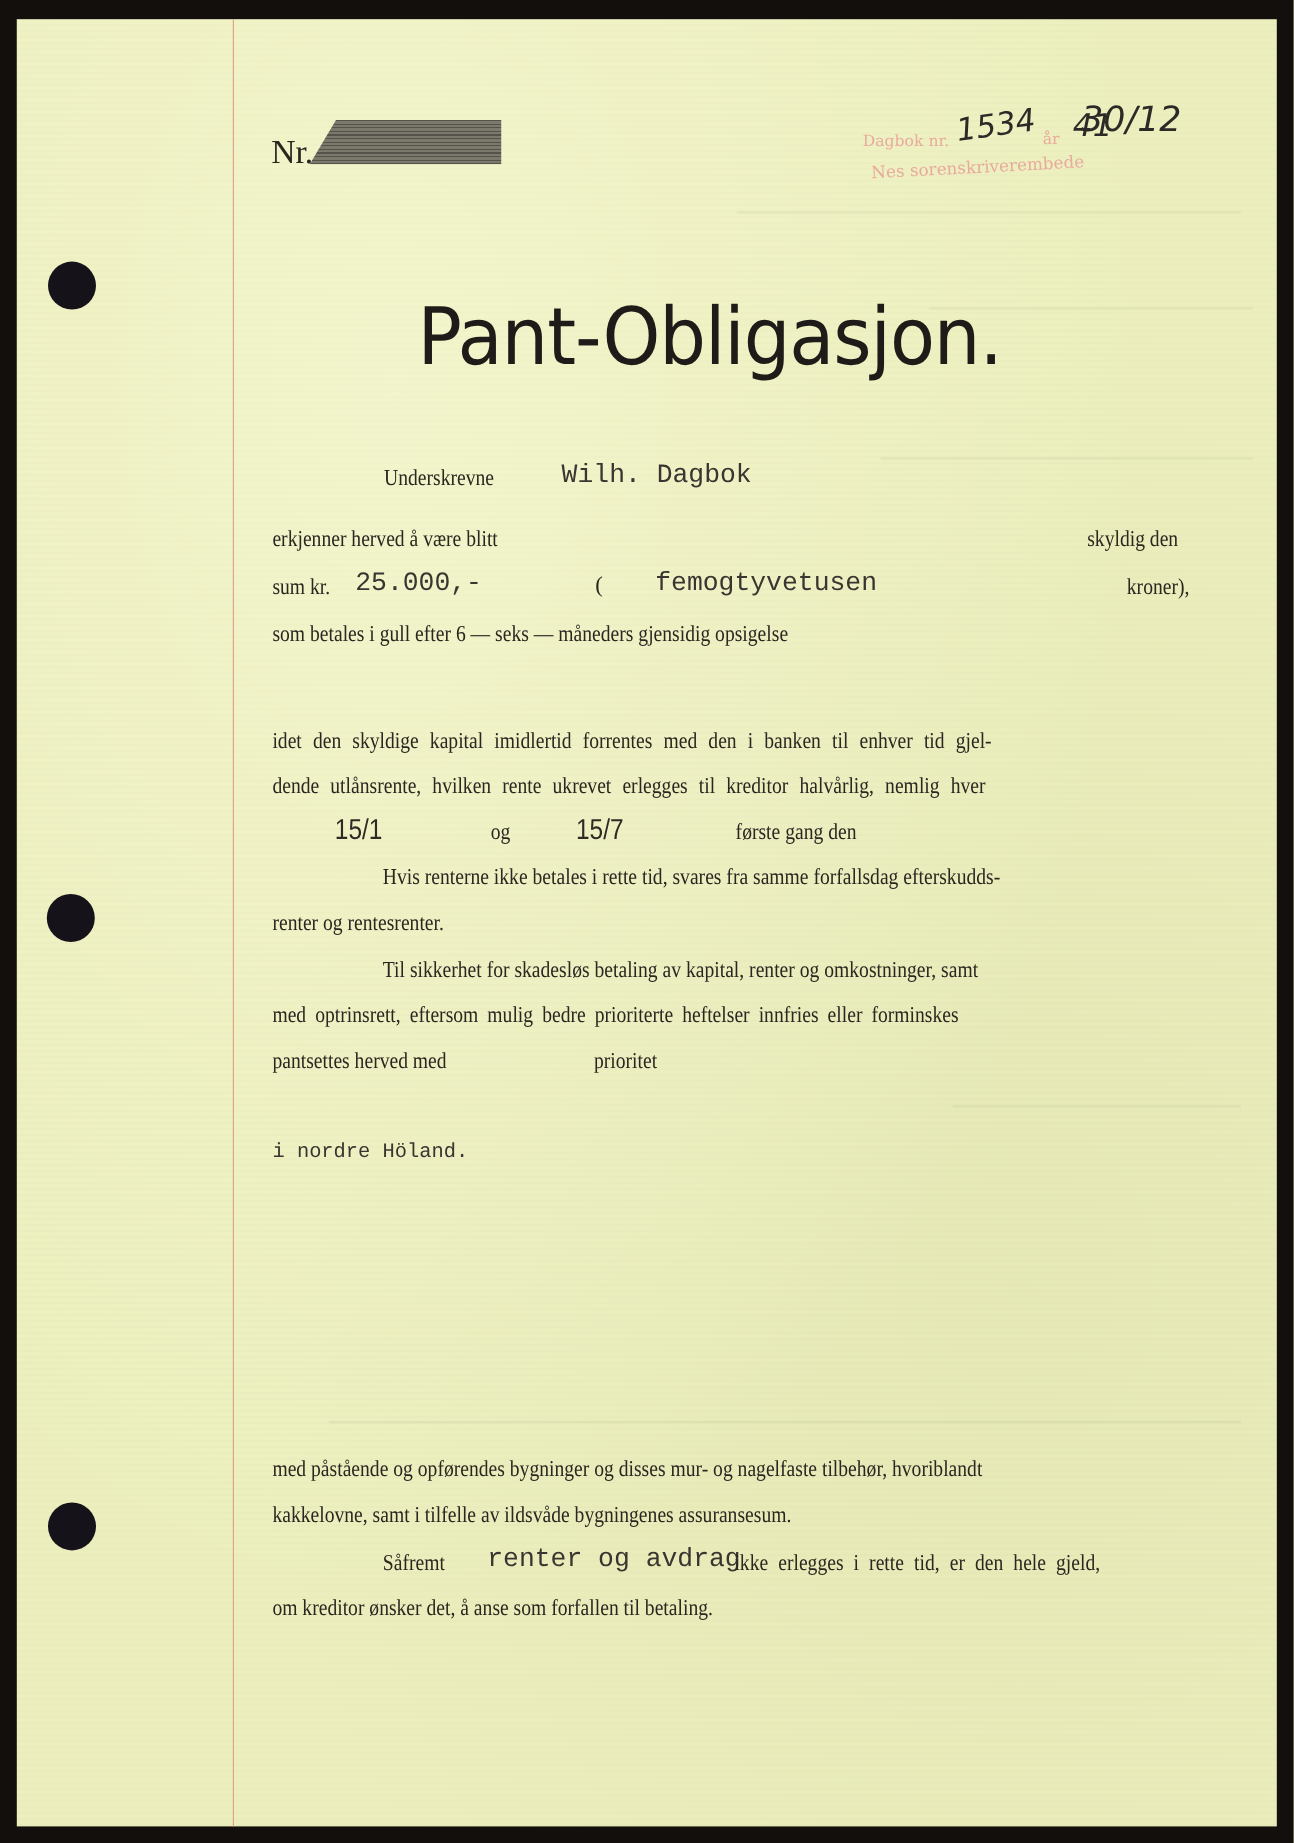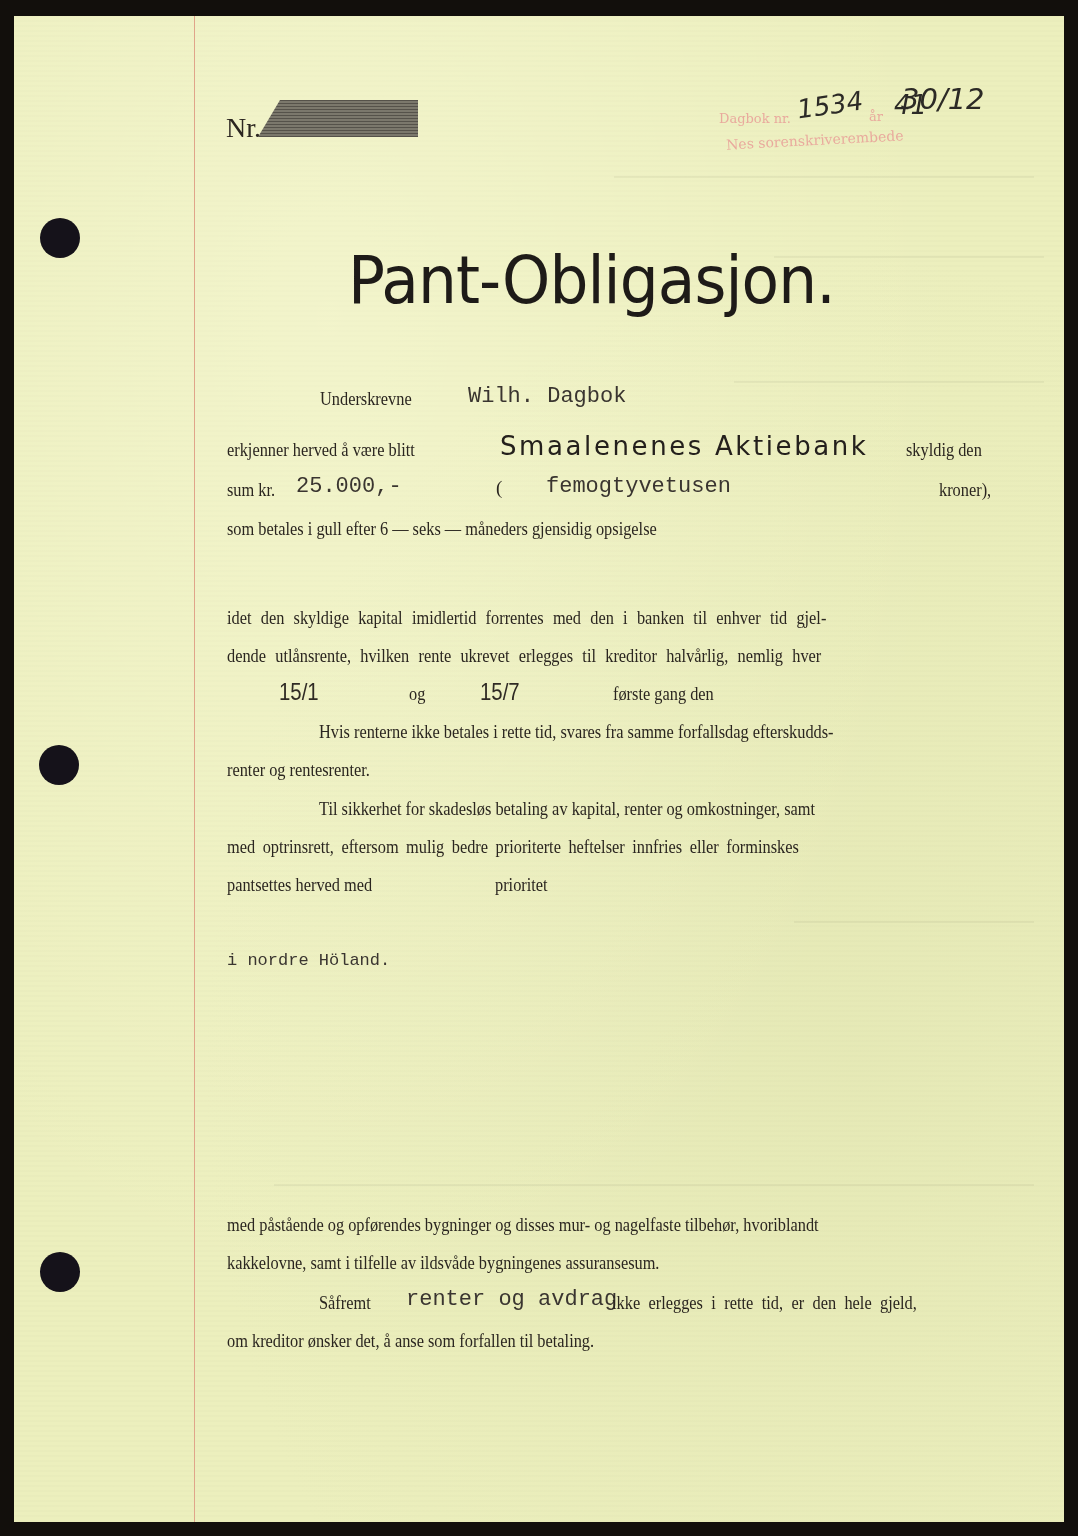--- a/index.html
+++ b/index.html
@@ -72,21 +72,20 @@
   <span class="t hand" style="left:783px; top:74px; transform:rotate(-8deg);">1534</span>
   <span class="t hand" style="left:880px; top:74px;">41</span>
   <span class="t hand" style="left:887px; top:66px; font-size:29px;">30/12</span>
 
   <span class="t title" style="left:334px; top:226px;">Pant-Obligasjon.</span>
 
   <span class="t serif cond" style="left:306px; top:372px;">Underskrevne</span>
   <span class="t mono" style="left:454px; top:368px; font-size:22px;">Wilh. Dagbok</span>
 
   <span class="t serif cond" style="left:213px; top:423px;">erkjenner herved å være blitt</span>
-  <span class="t bank" style="left:486px; top:415px;">Smaalenenes Aktiebank</span>
   <span class="t serif cond" style="left:892px; top:423px;">skyldig den</span>
 
   <span class="t serif cond" style="left:213px; top:463px;">sum kr.</span>
   <span class="t mono" style="left:282px; top:458px; font-size:22px;">25.000,-</span>
   <span class="t serif" style="left:482px; top:461px;">(</span>
   <span class="t mono" style="left:532px; top:458px; font-size:22px;">femogtyvetusen</span>
   <span class="t serif cond" style="left:925px; top:463px;">kroner),</span>
 
   <span class="t serif cond" style="left:213px; top:502px;">som betales i gull efter 6 — seks — måneders gjensidig opsigelse</span>
 

